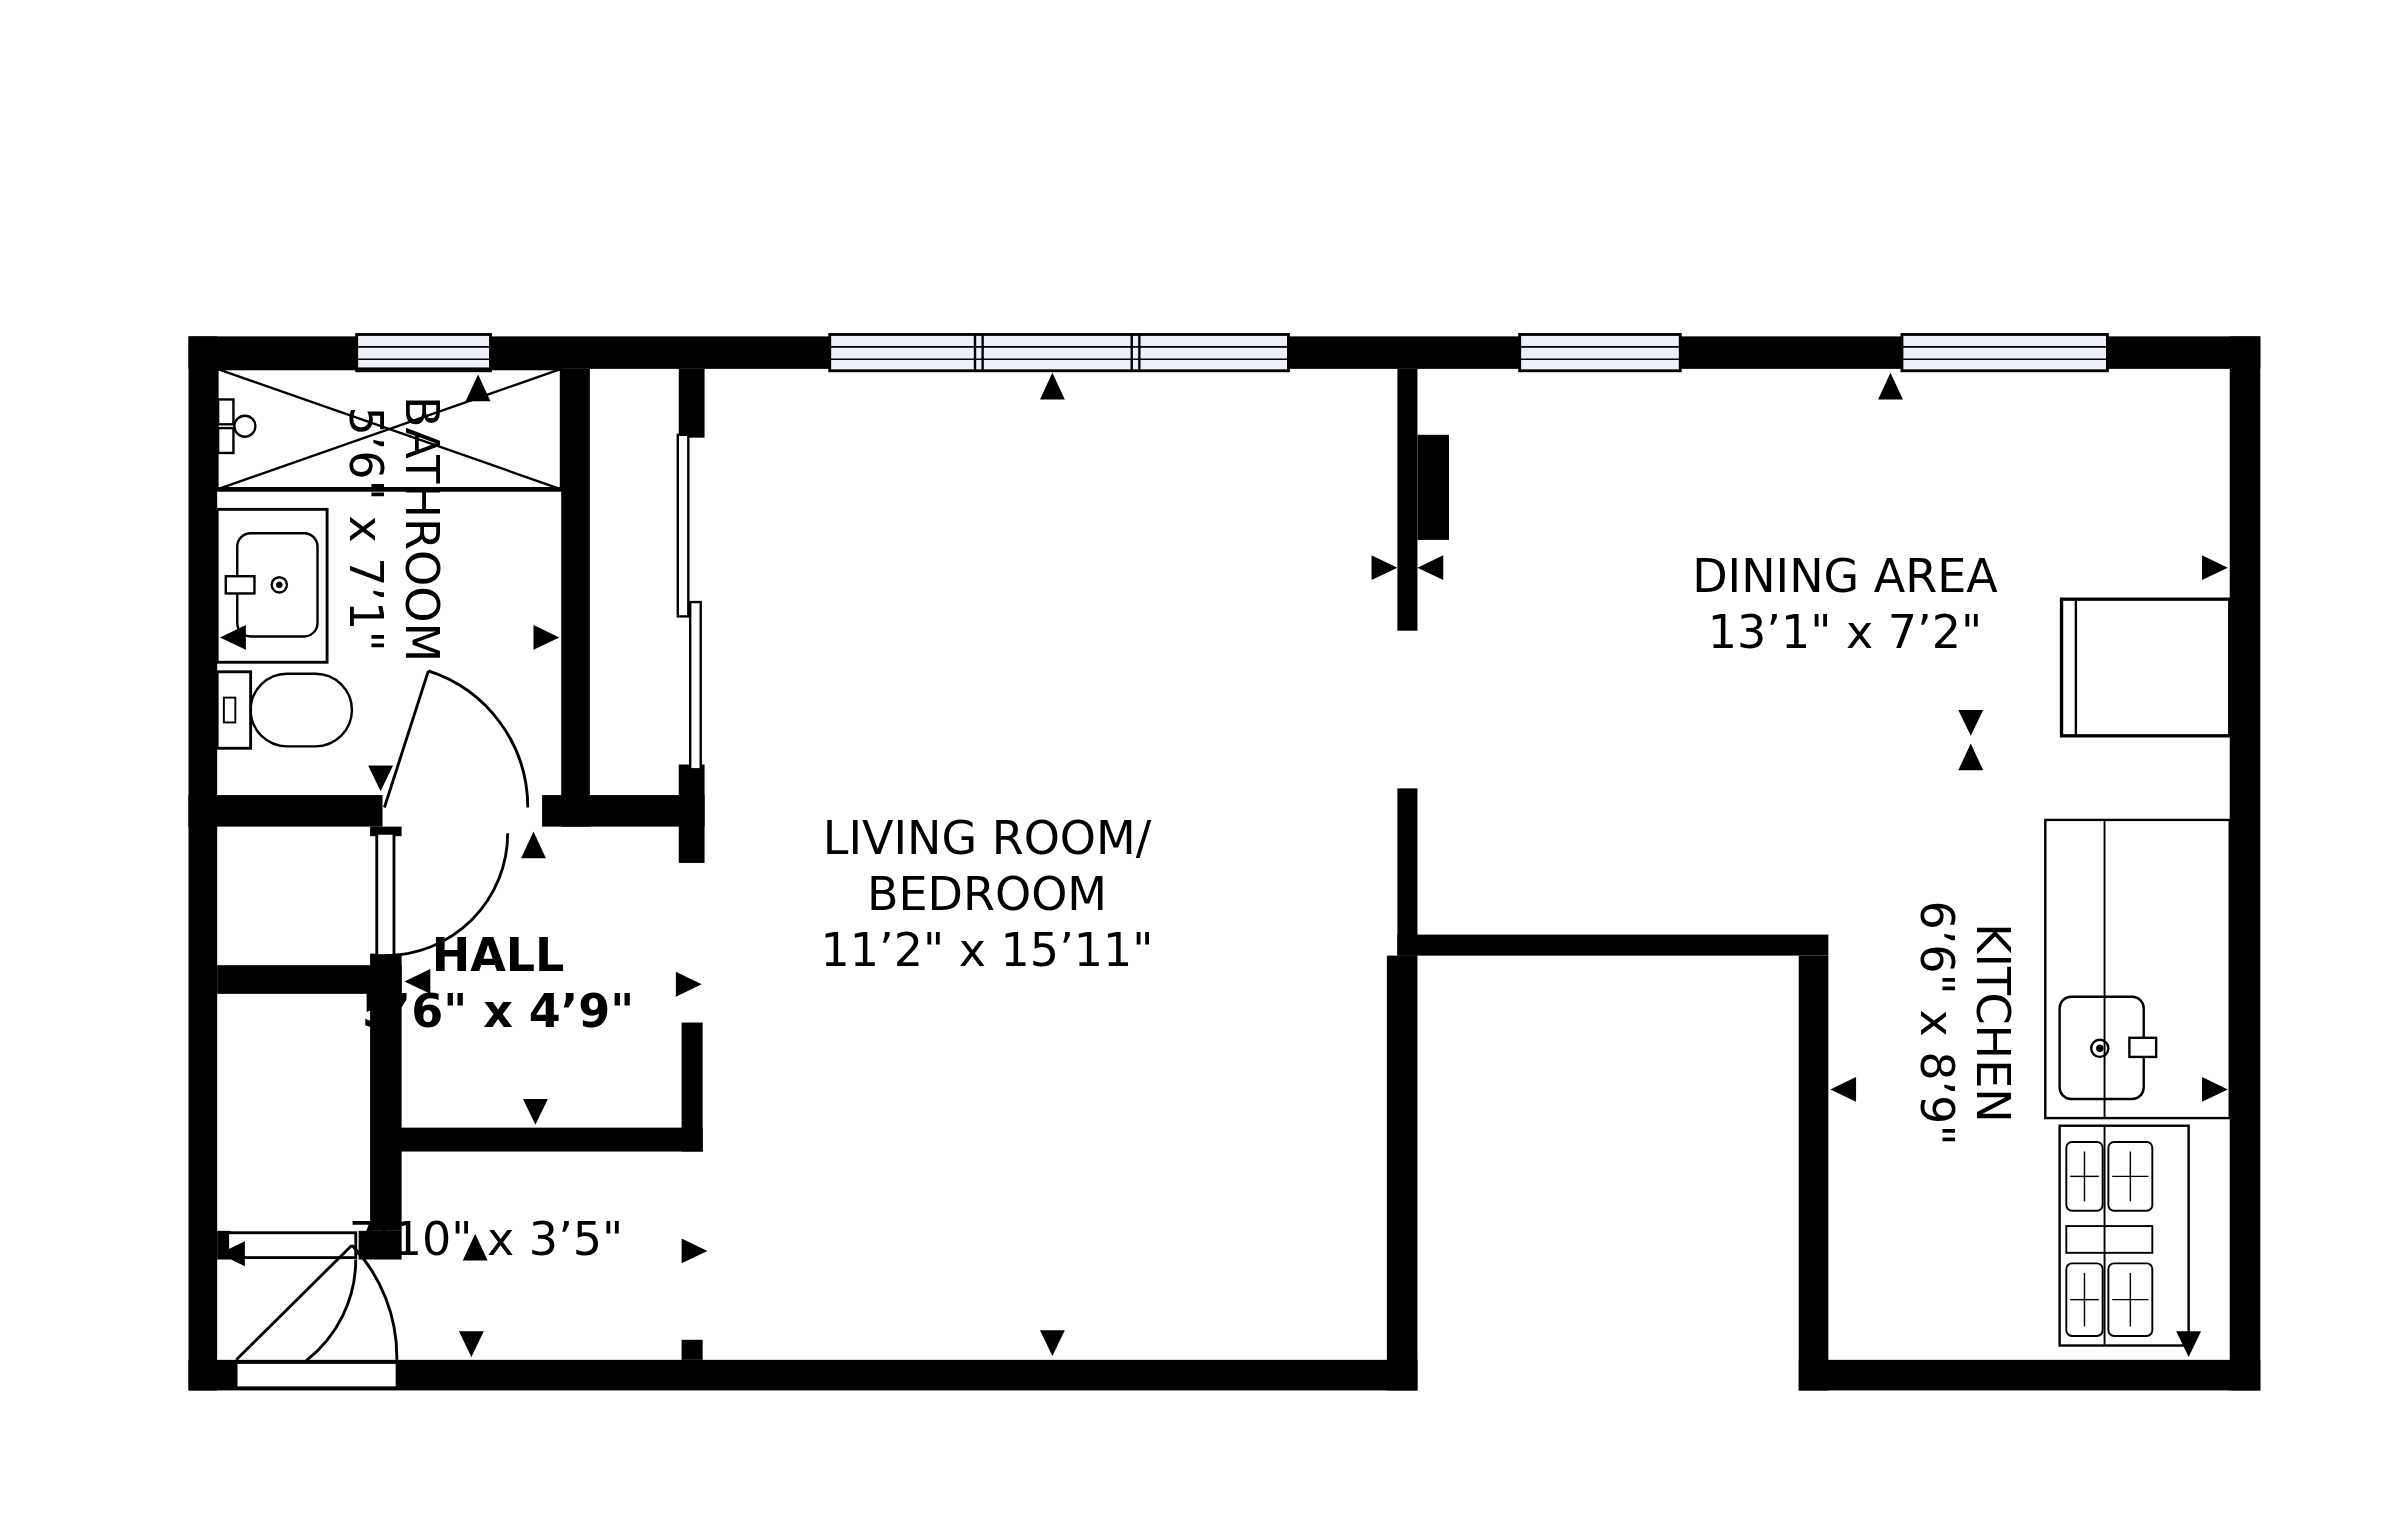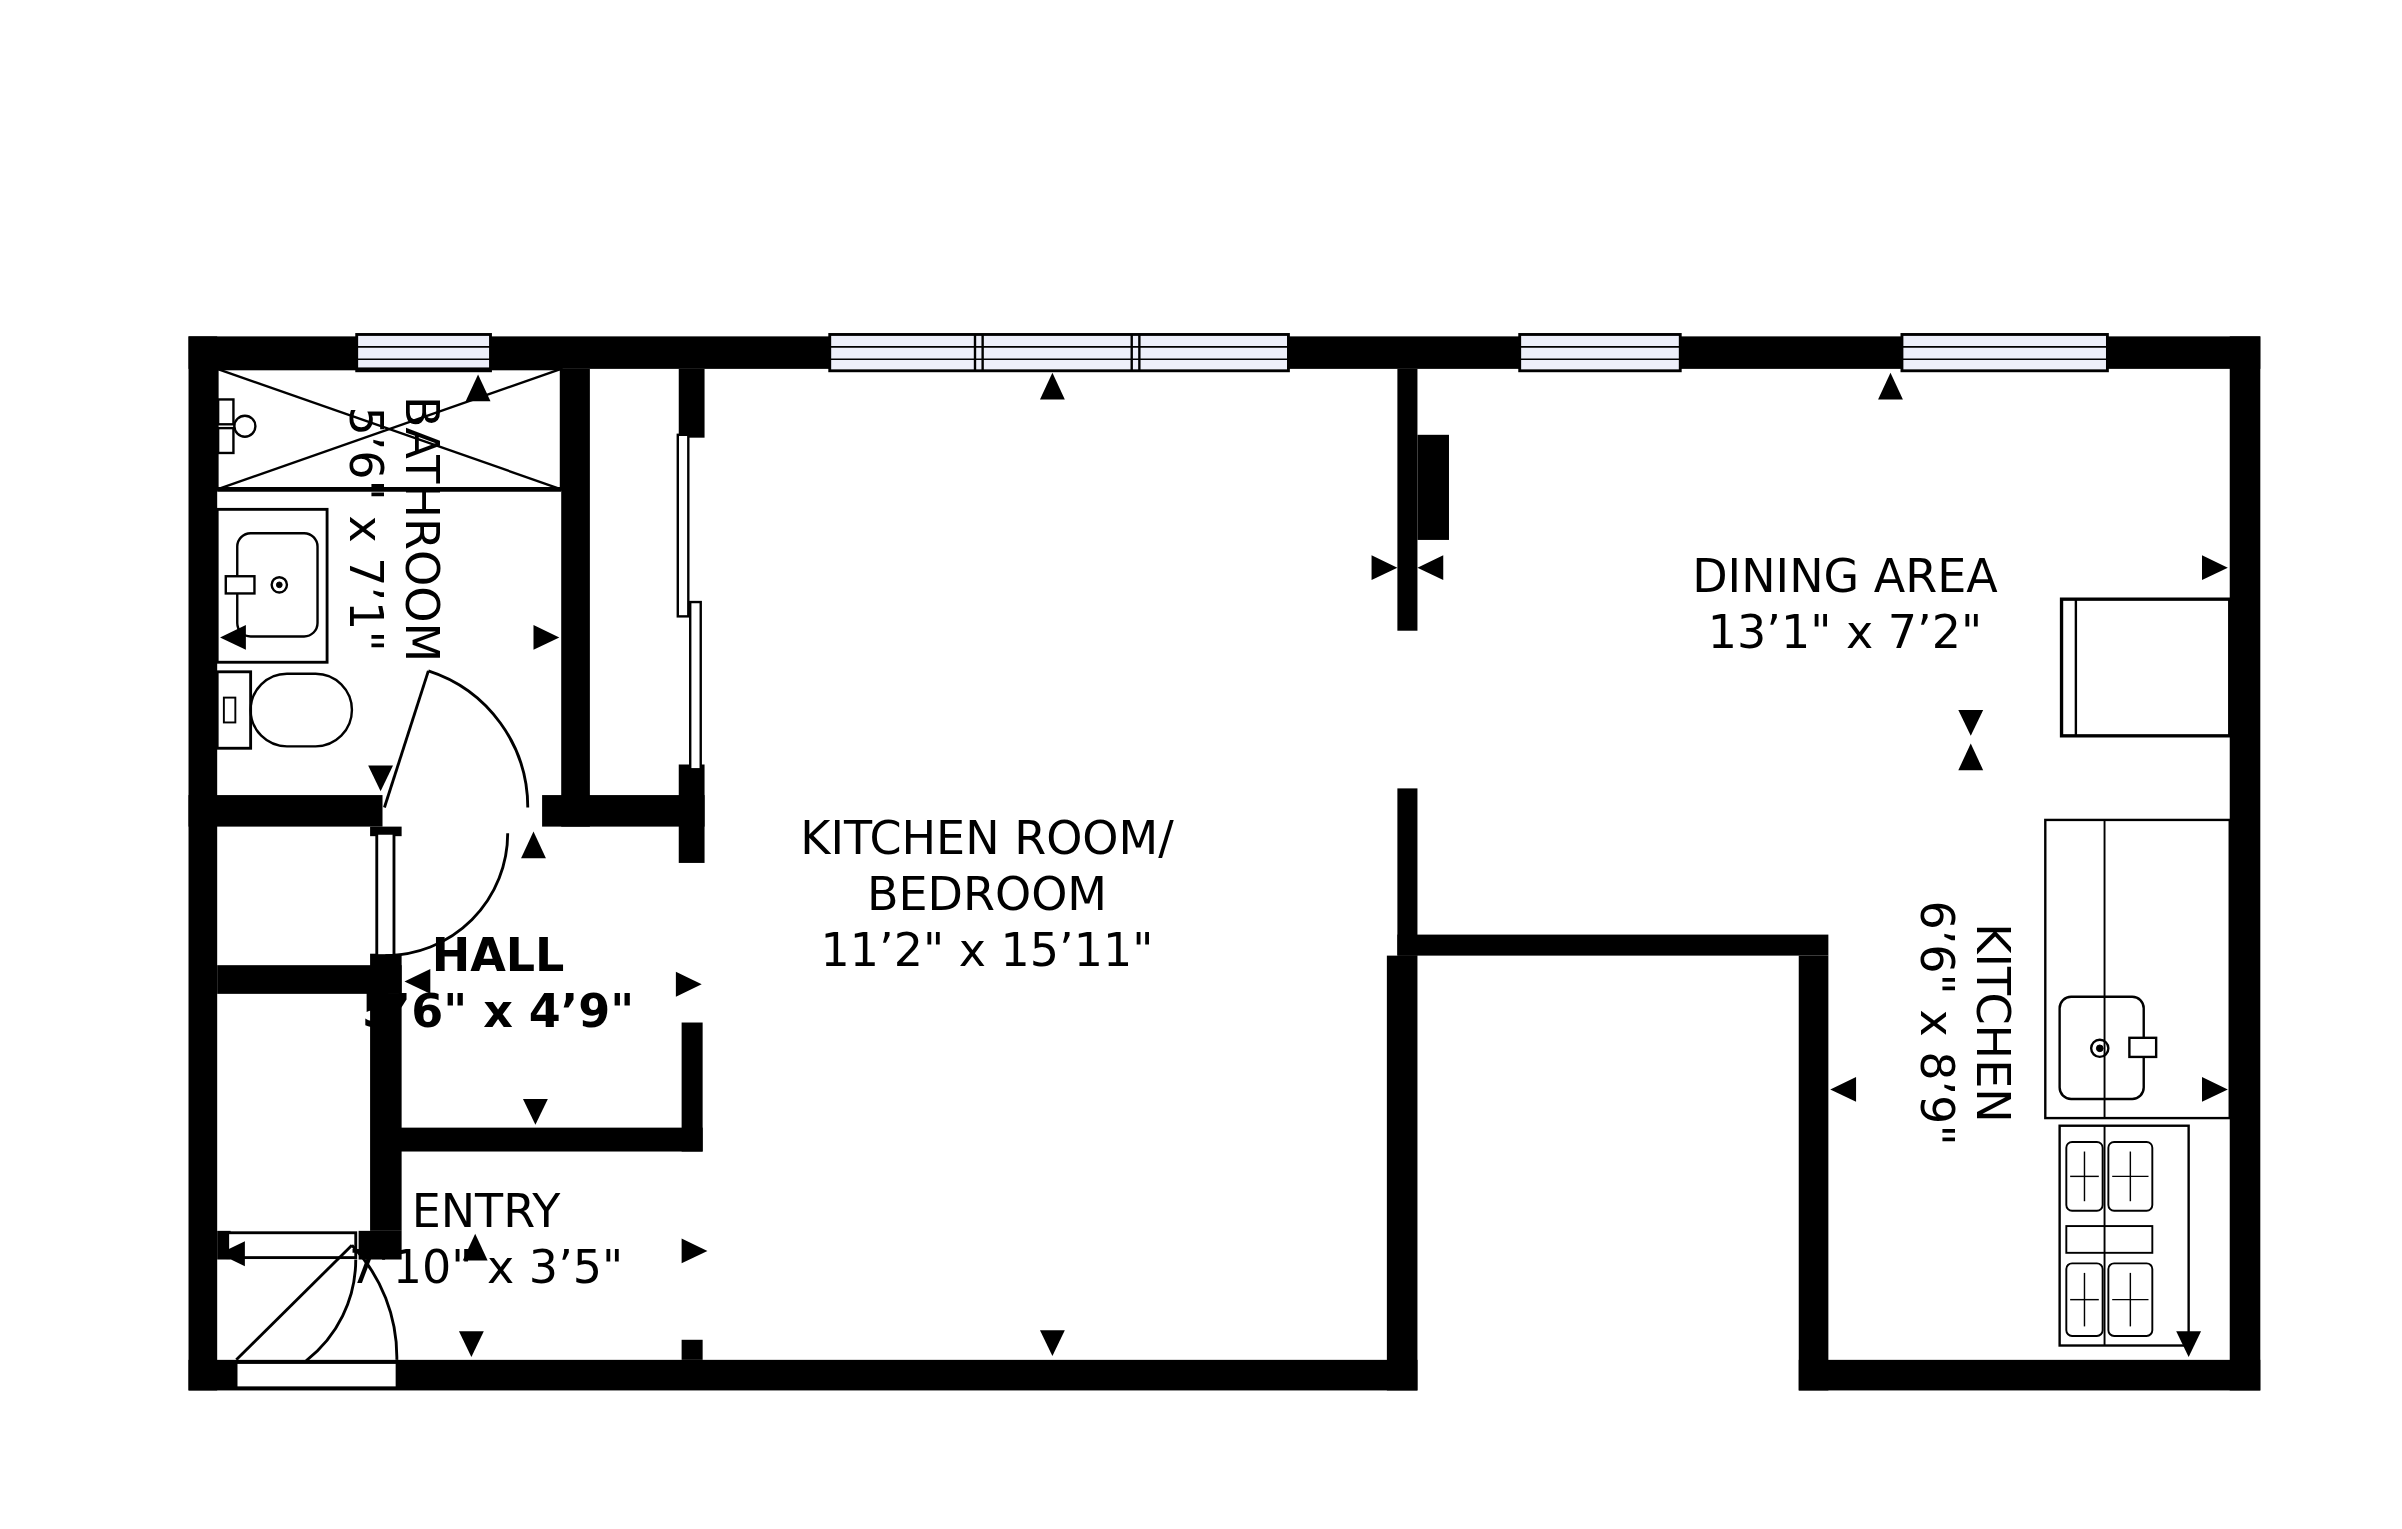--- a/index.html
+++ b/index.html
@@ -231,26 +231,25 @@
     <span class="room-name">BATHROOM</span>
     <span class="room-dims">5’6" x 7’1"</span>
   </div>
 
   <div class="room-label" style="left:498px; top:983px;font-weight:bold;">
     <span class="room-name">HALL</span>
     <span class="room-dims">5’6" x 4’9"</span>
   </div>
 
   <div class="room-label" style="left:486px; top:1239px;">
-    <span class="room-name">ENTRY</span>
     <span class="room-dims">7’10" x 3’5"</span>
   </div>
 
   <div class="room-label" style="left:987px; top:894px;">
-    <span class="room-name">KITCHEN ROOM/
+    <span class="room-name">LIVING ROOM/
 BEDROOM</span>
     <span class="room-dims">11’2" x 15’11"</span>
   </div>
 
   <div class="room-label" style="left:1845px; top:604px;">
     <span class="room-name">DINING AREA</span>
     <span class="room-dims">13’1" x 7’2"</span>
   </div>
 
   <div class="room-label rot90" style="left:1965px; top:1023px;">

